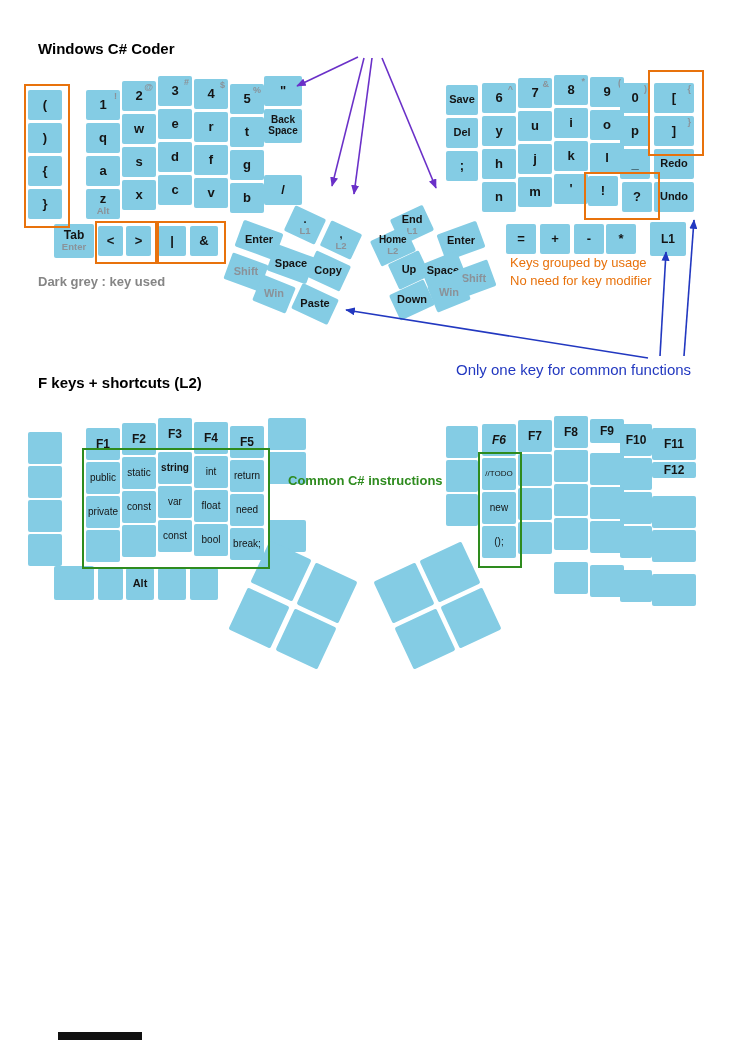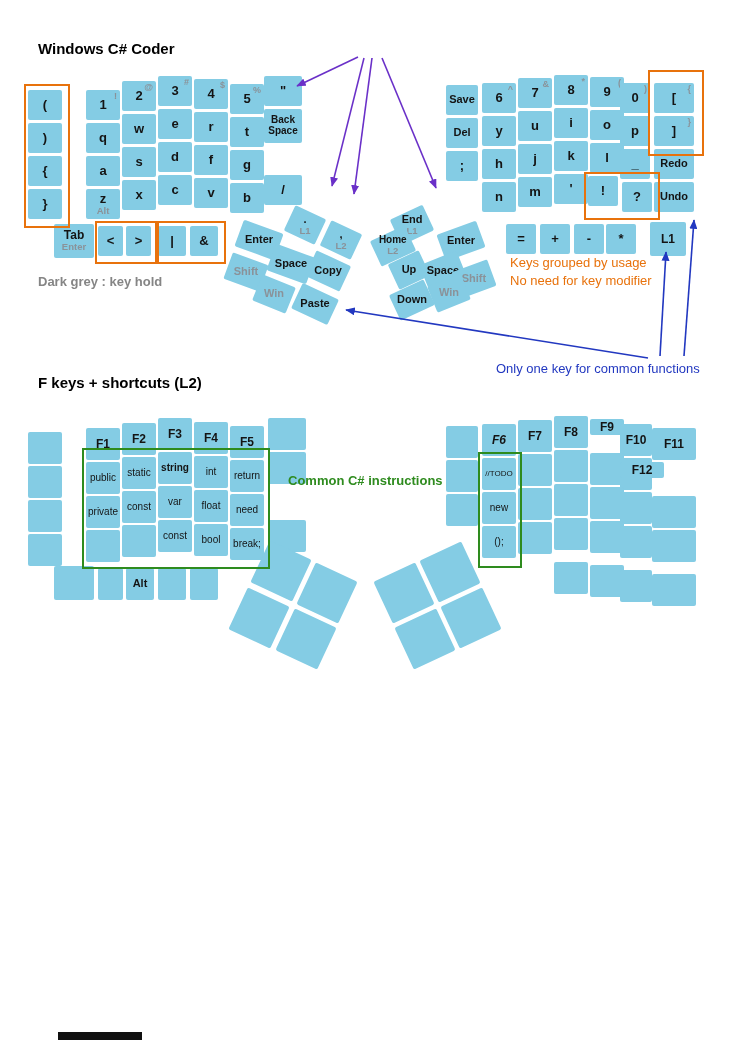--- a/index.html
+++ b/index.html
@@ -8,21 +8,21 @@
   }
   html,body{margin:0;padding:0;background:#fff;}
   .page{position:relative;width:736px;height:1041px;background:#fff;overflow:hidden;
         font-family:"Liberation Sans",sans-serif;}
   .note,h1,h2{position:absolute;margin:0;z-index:25;white-space:nowrap;}
   #title1{left:38px;top:40px;font-size:15px;font-weight:bold;color:#000;}
   #title2{left:38px;top:374px;font-size:15px;font-weight:bold;color:#000;}
   #easy-note{left:252px;top:28px;font-size:13px;font-weight:600;color:var(--c-purple);}
   #hold-note{left:38px;top:274px;font-size:13px;font-weight:bold;color:#858585;}
   #grouped-note{left:510px;top:254px;font-size:13px;color:var(--c-orange);line-height:18px;}
-  #onekey-note{left:496px;top:361px;font-size:13px;color:var(--c-blue);}
+  #onekey-note{left:456px;top:361px;font-size:15px;color:var(--c-blue);}
   #csharp-note{left:288px;top:473px;font-size:13px;font-weight:600;color:var(--c-green);}
   #keys-layer{position:absolute;inset:0;z-index:10;}
   #boxes-layer{position:absolute;inset:0;z-index:20;pointer-events:none;}
   #arrow-svg{position:absolute;left:0;top:0;z-index:30;pointer-events:none;}
   .key{position:absolute;background:var(--c-key);border-radius:2px;display:flex;
        align-items:center;justify-content:center;color:var(--c-keytext);}
   .key-inner{display:flex;flex-direction:column;align-items:center;justify-content:center;
              line-height:1.08;width:100%;}
   .key-main{font-weight:bold;font-size:13px;text-align:center;}
   .key-hold{font-weight:bold;font-size:9.5px;color:var(--c-grey);}
@@ -34,21 +34,21 @@
   #bottom-bar{position:absolute;left:58px;top:1032px;width:84px;height:8px;background:#101010;z-index:5;}
 </style>
 </head>
 <body>
 
 <div class="page">
 
   <h1 id="title1">Windows C# Coder</h1>
 
 
-  <div class="note" id="hold-note">Dark grey : key hold</div>
+  <div class="note" id="hold-note">Dark grey : key used</div>
 
   <div class="note" id="grouped-note">
     <div>Keys grouped by usage</div>
     <div>No need for key modifier</div>
   </div>
 
   <div class="note" id="onekey-note">Only one key for common functions</div>
 
   <h2 id="title2">F keys + shortcuts (L2)</h2>
 
@@ -646,21 +646,21 @@
       <div class="key" style="left: 518px; top: 420px; width: 34px; height: 32px;">
         <div class="key-inner">
           <span class="key-main" style="font-size: 12px;">F7</span>
         </div>
       </div>
       <div class="key" style="left: 554px; top: 416px; width: 34px; height: 32px;">
         <div class="key-inner">
           <span class="key-main" style="font-size: 12px;">F8</span>
         </div>
       </div>
-      <div class="key" style="left: 590px; top: 419px; width: 34px; height: 16px;">
+      <div class="key" style="left: 590px; top: 419px; width: 34px; height: 24px;">
         <div class="key-inner">
           <span class="key-main" style="font-size: 12px;">F9</span>
         </div>
       </div>
       <div class="key" style="left: 620px; top: 424px; width: 32px; height: 32px;">
         <div class="key-inner">
           <span class="key-main" style="font-size: 12px;">F10</span>
         </div>
       </div>
       <div class="key" style="left: 652px; top: 428px; width: 44px; height: 32px;">
@@ -691,21 +691,21 @@
       <div class="key" style="left: 590px; top: 453px; width: 34px; height: 32px;">
         <div class="key-inner">
           <span class="key-main"></span>
         </div>
       </div>
       <div class="key" style="left: 620px; top: 458px; width: 32px; height: 32px;">
         <div class="key-inner">
           <span class="key-main"></span>
         </div>
       </div>
-      <div class="key" style="left: 620px; top: 462px; width: 44px; height: 16px;">
+      <div class="key" style="left: 652px; top: 462px; width: 44px; height: 16px;">
         <div class="key-inner">
           <span class="key-main" style="font-size: 12px;">F12</span>
         </div>
       </div>
       <div class="key" style="left: 446px; top: 494px; width: 32px; height: 32px;">
         <div class="key-inner">
           <span class="key-main"></span>
         </div>
       </div>
       <div class="key" style="left: 482px; top: 492px; width: 34px; height: 32px;">

